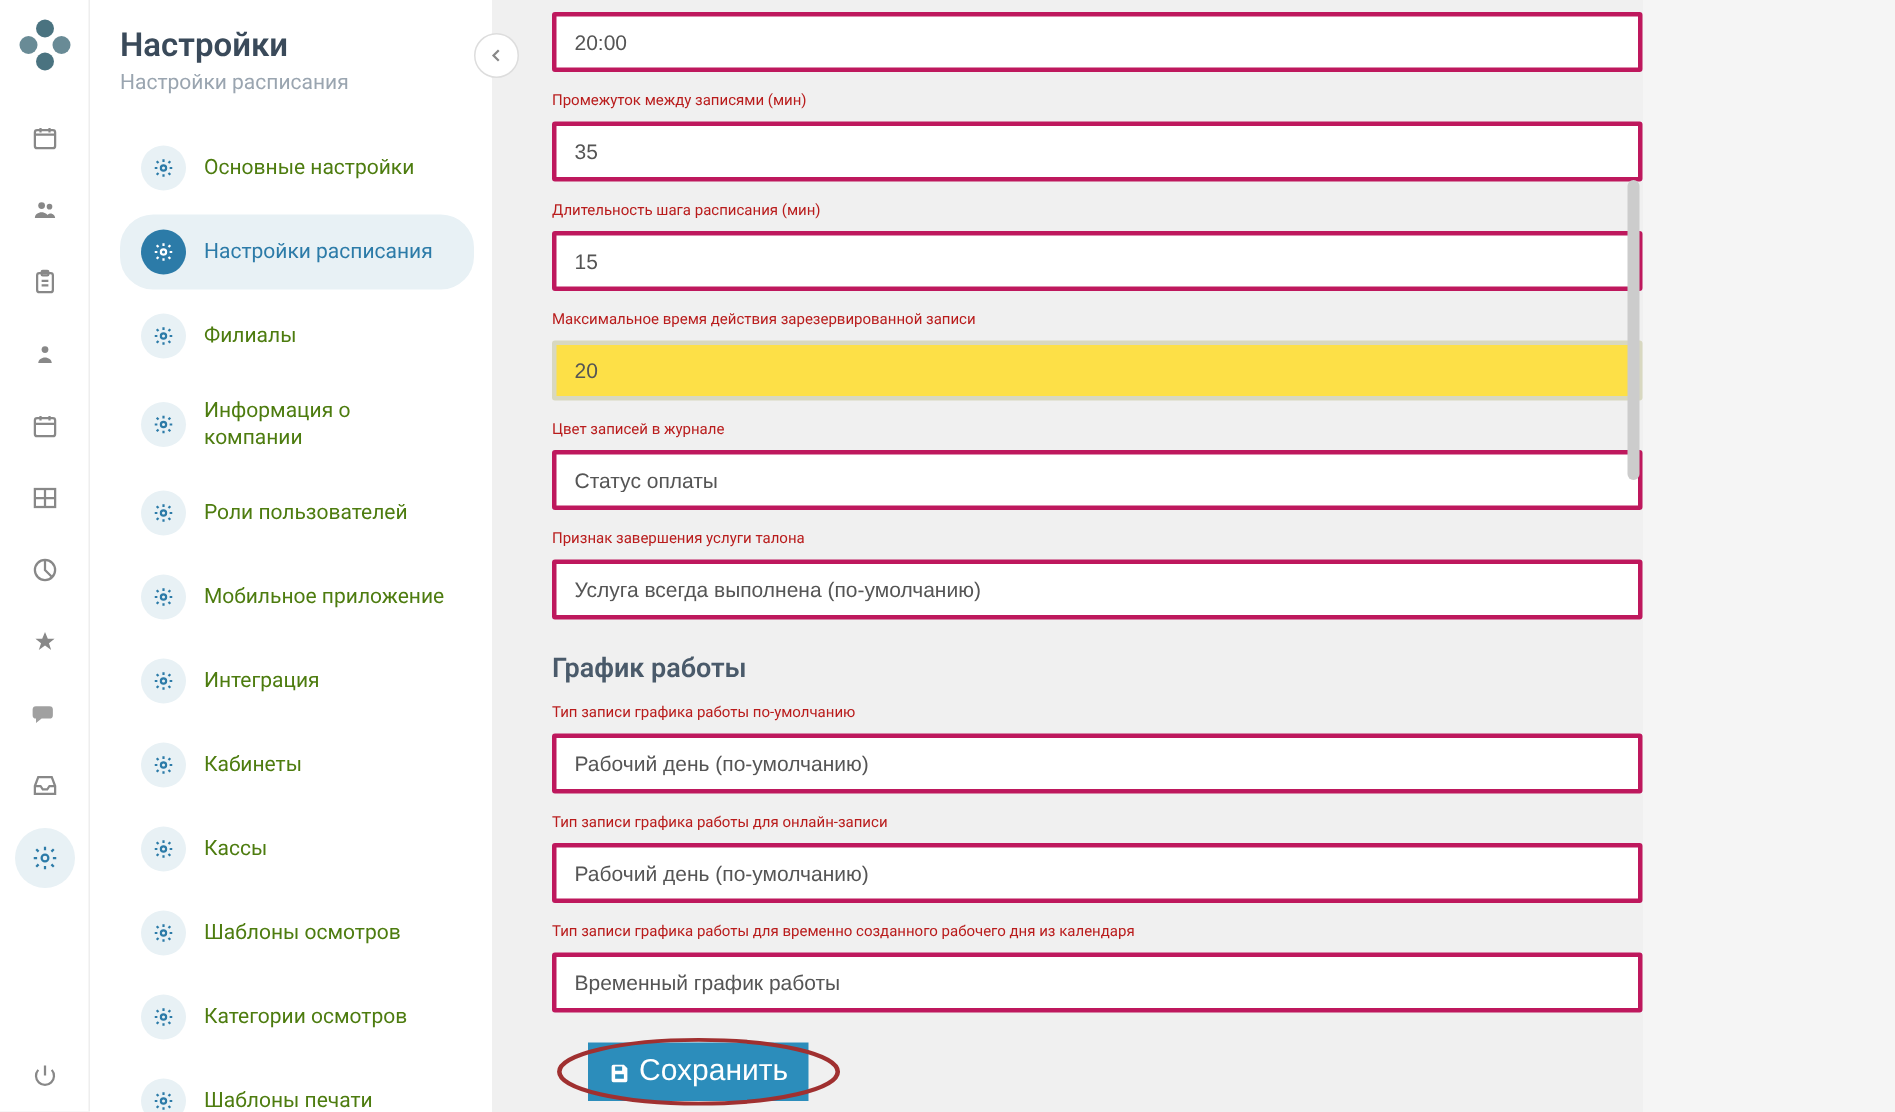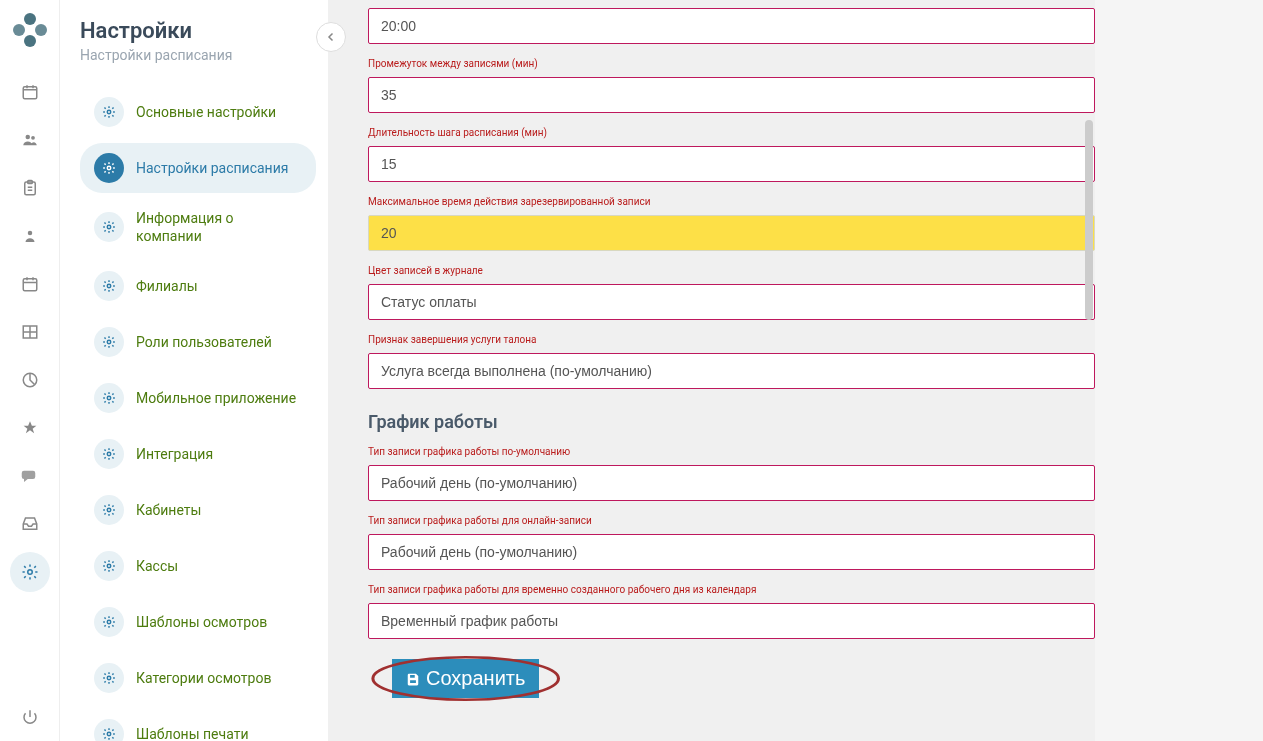--- a/index.html
+++ b/index.html
@@ -24,21 +24,21 @@
 .sidebar .nav-label { font-size: 14px; line-height: 1.3; }
 
 
 .collapse-btn { position: absolute; left: 316px; top: 22px; width: 30px; height: 30px; border-radius: 50%; background: #fff; border: 1px solid #ddd; display: flex; align-items: center; justify-content: center; cursor: pointer; z-index: 10; color: #888; }
 
 
 .main { flex: 1; background: #f0f0f0; padding: 0 0 0 40px; overflow-y: auto; position: relative; }
 .main-inner { padding-top: 8px; padding-bottom: 20px; }
 .form-group { margin-bottom: 14px; }
 .form-group label { display: block; font-size: 10px; color: #b91c1c; margin-bottom: 8px; }
-.form-control { width: 100%; padding: 9px 12px; border: 1px solid #be185d; background: #fff; font-size: 14px; color: #555; border-radius: 2px; }
+.form-control { width: 100%; padding: 9px 12px; border: 3px solid #be185d; background: #fff; font-size: 14px; color: #555; border-radius: 2px; }
 .form-control.highlighted { background: #fde047; border-color: #d8d8c0; }
 .main h2 { font-size: 18px; color: #4a5a6a; font-weight: 600; margin: 22px 0 14px; }
 .btn-save { display: inline-flex; align-items: center; background: #2c8dbb; color: #fff; border: none; padding: 8px 14px; border-radius: 0; cursor: pointer; font-size: 20px; gap: 6px; }
 .save-wrap { position: relative; display: inline-block; padding: 6px 24px; }
 .save-wrap svg.ellipse { position: absolute; inset: 0; width: 100%; height: 100%; pointer-events: none; }
 
 
 .scroll-track { position: absolute; right: 2px; top: 0; width: 8px; height: 100%; }
 .scroll-thumb { position: absolute; right: 0; width: 8px; background: #ccc; border-radius: 4px; }
 
@@ -157,30 +157,30 @@
         </span>
       <span class="nav-label">Настройки расписания</span>
     </div>
     <div class="nav-item">
       <span class="nav-icon">
           <svg width="14" height="14" viewBox="0 0 24 24" fill="none" stroke="currentColor" stroke-width="2.5">
             <circle cx="12" cy="12" r="3"></circle>
             <path d="M12 2v3M12 19v3M4.2 4.2l2.1 2.1M17.7 17.7l2.1 2.1M2 12h3M19 12h3M4.2 19.8l2.1-2.1M17.7 6.3l2.1-2.1"></path>
           </svg>
         </span>
+      <span class="nav-label">Филиалы</span>
+    </div>
+    <div class="nav-item">
+      <span class="nav-icon">
+          <svg width="14" height="14" viewBox="0 0 24 24" fill="none" stroke="currentColor" stroke-width="2.5">
+            <circle cx="12" cy="12" r="3"></circle>
+            <path d="M12 2v3M12 19v3M4.2 4.2l2.1 2.1M17.7 17.7l2.1 2.1M2 12h3M19 12h3M4.2 19.8l2.1-2.1M17.7 6.3l2.1-2.1"></path>
+          </svg>
+        </span>
       <span class="nav-label">Информация о компании</span>
-    </div>
-    <div class="nav-item">
-      <span class="nav-icon">
-          <svg width="14" height="14" viewBox="0 0 24 24" fill="none" stroke="currentColor" stroke-width="2.5">
-            <circle cx="12" cy="12" r="3"></circle>
-            <path d="M12 2v3M12 19v3M4.2 4.2l2.1 2.1M17.7 17.7l2.1 2.1M2 12h3M19 12h3M4.2 19.8l2.1-2.1M17.7 6.3l2.1-2.1"></path>
-          </svg>
-        </span>
-      <span class="nav-label">Филиалы</span>
     </div>
     <div class="nav-item">
       <span class="nav-icon">
           <svg width="14" height="14" viewBox="0 0 24 24" fill="none" stroke="currentColor" stroke-width="2.5">
             <circle cx="12" cy="12" r="3"></circle>
             <path d="M12 2v3M12 19v3M4.2 4.2l2.1 2.1M17.7 17.7l2.1 2.1M2 12h3M19 12h3M4.2 19.8l2.1-2.1M17.7 6.3l2.1-2.1"></path>
           </svg>
         </span>
       <span class="nav-label">Роли пользователей</span>
     </div>

